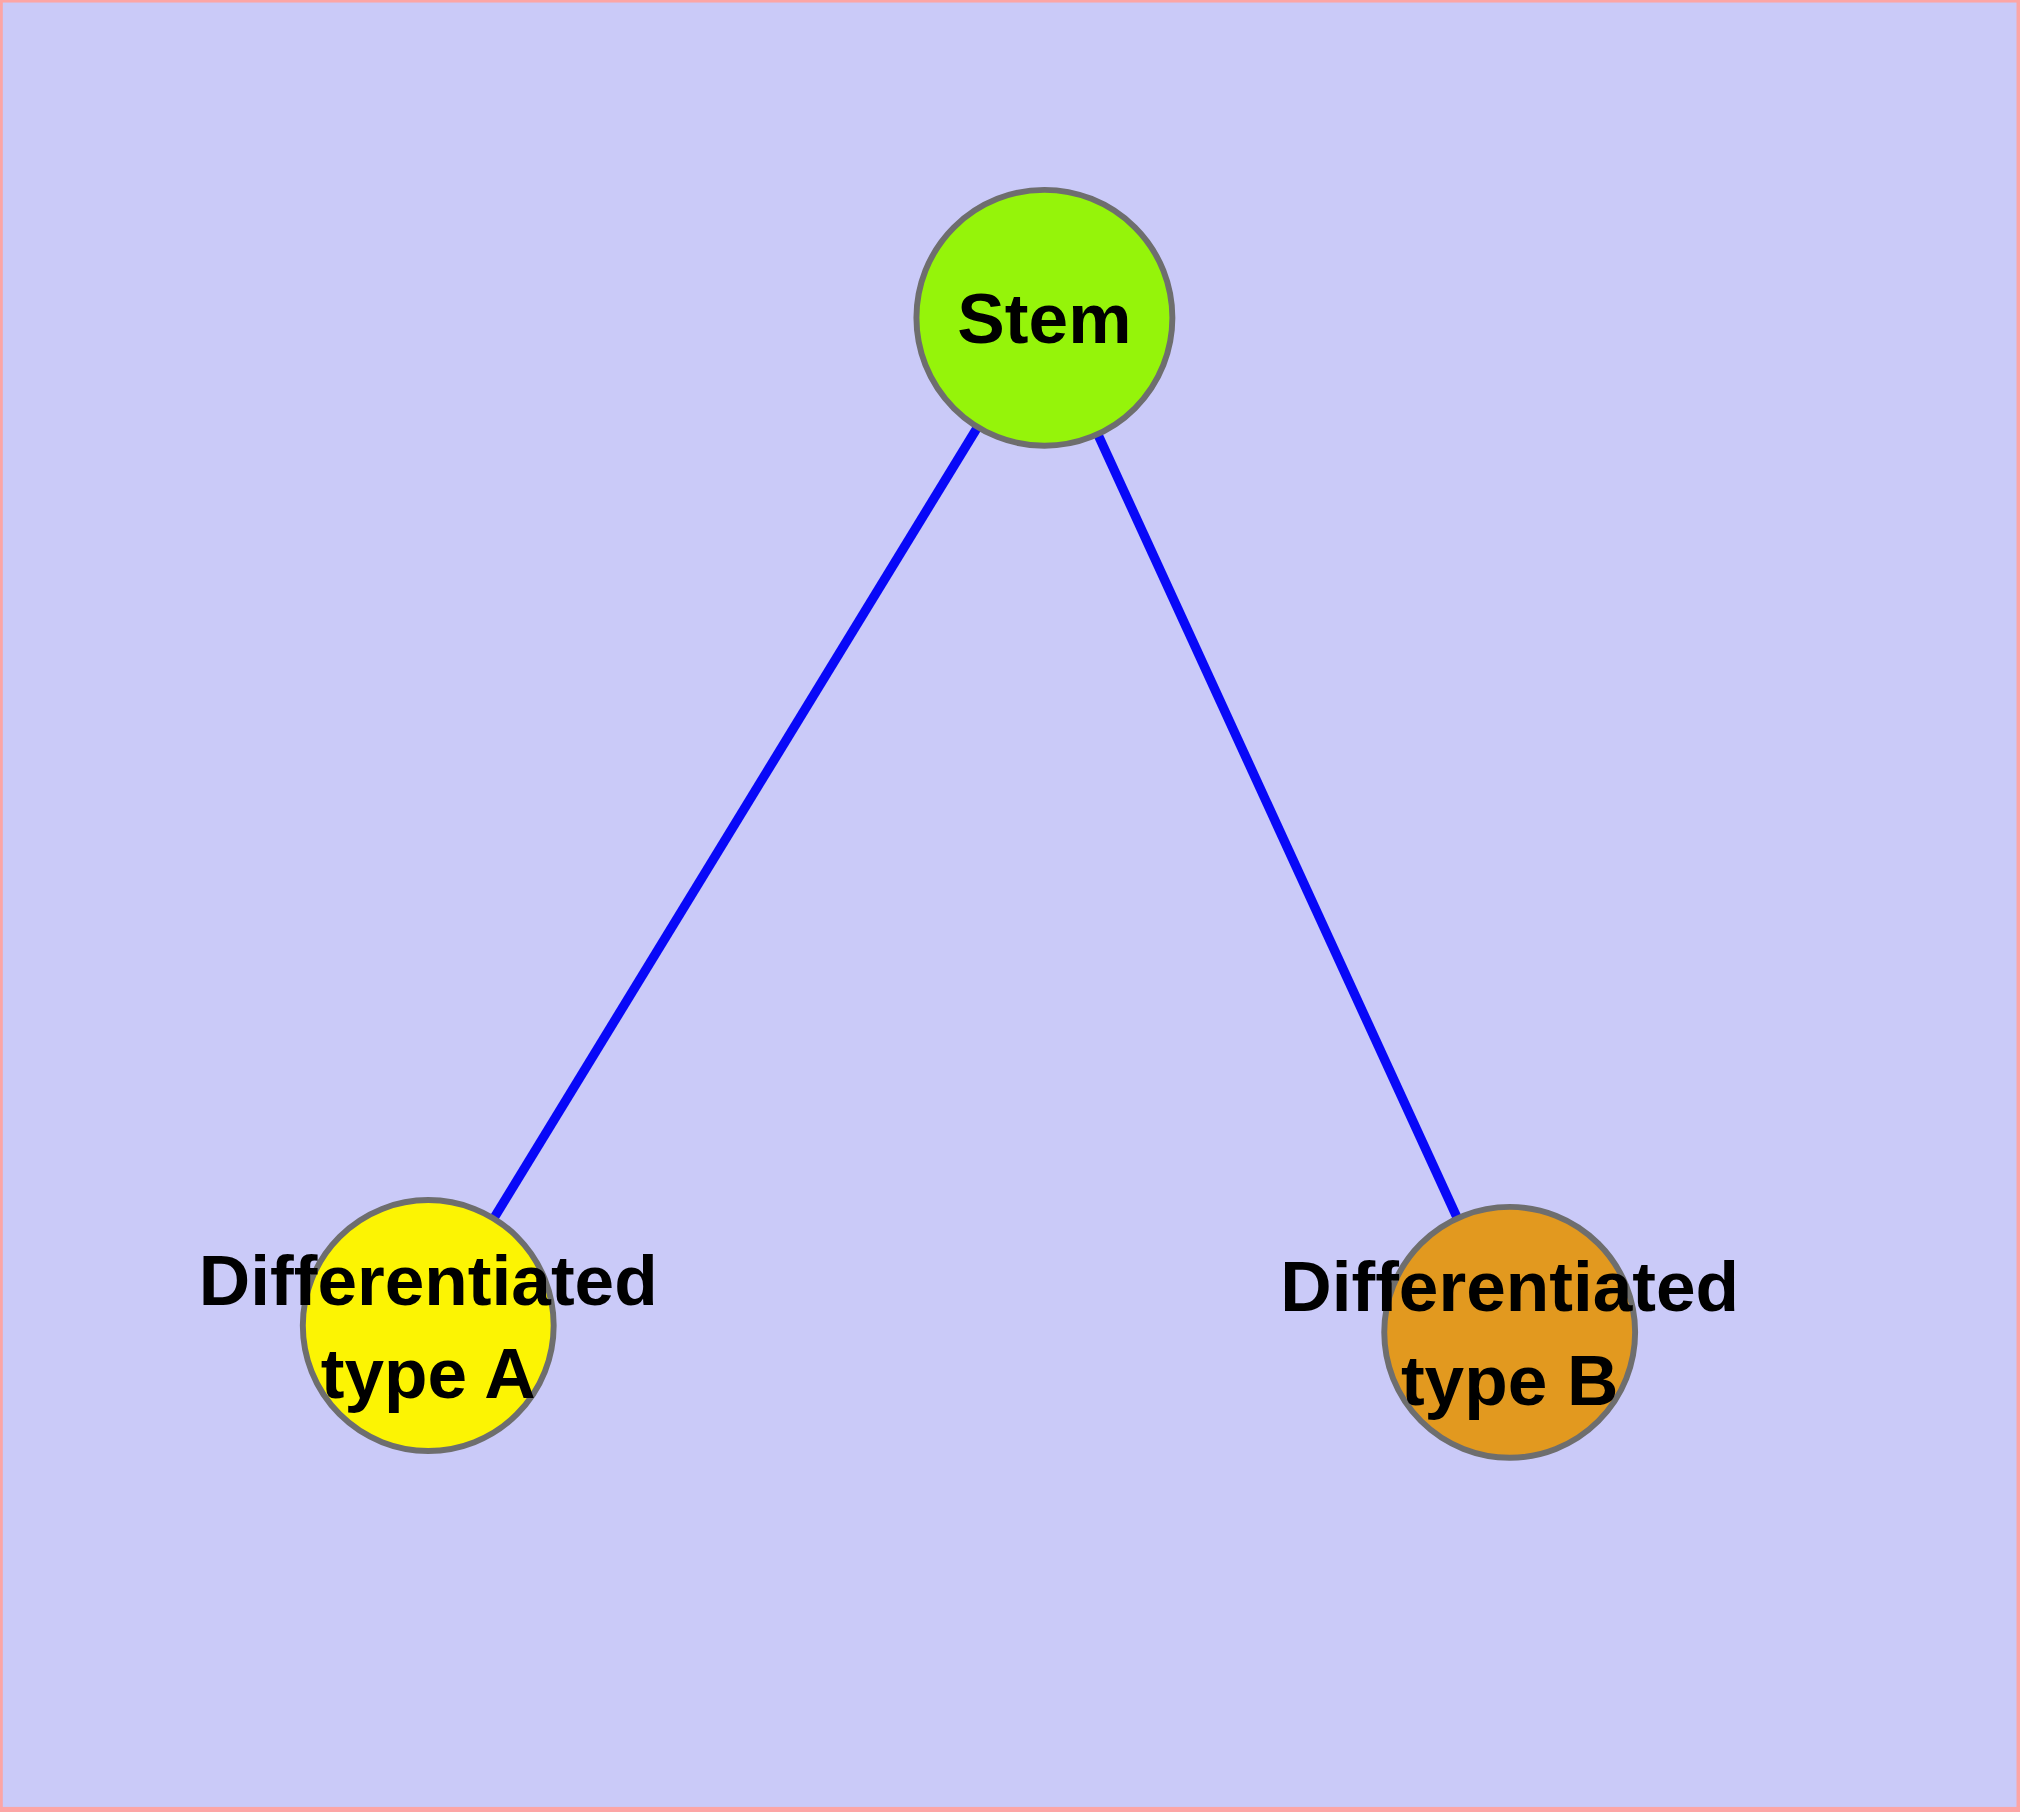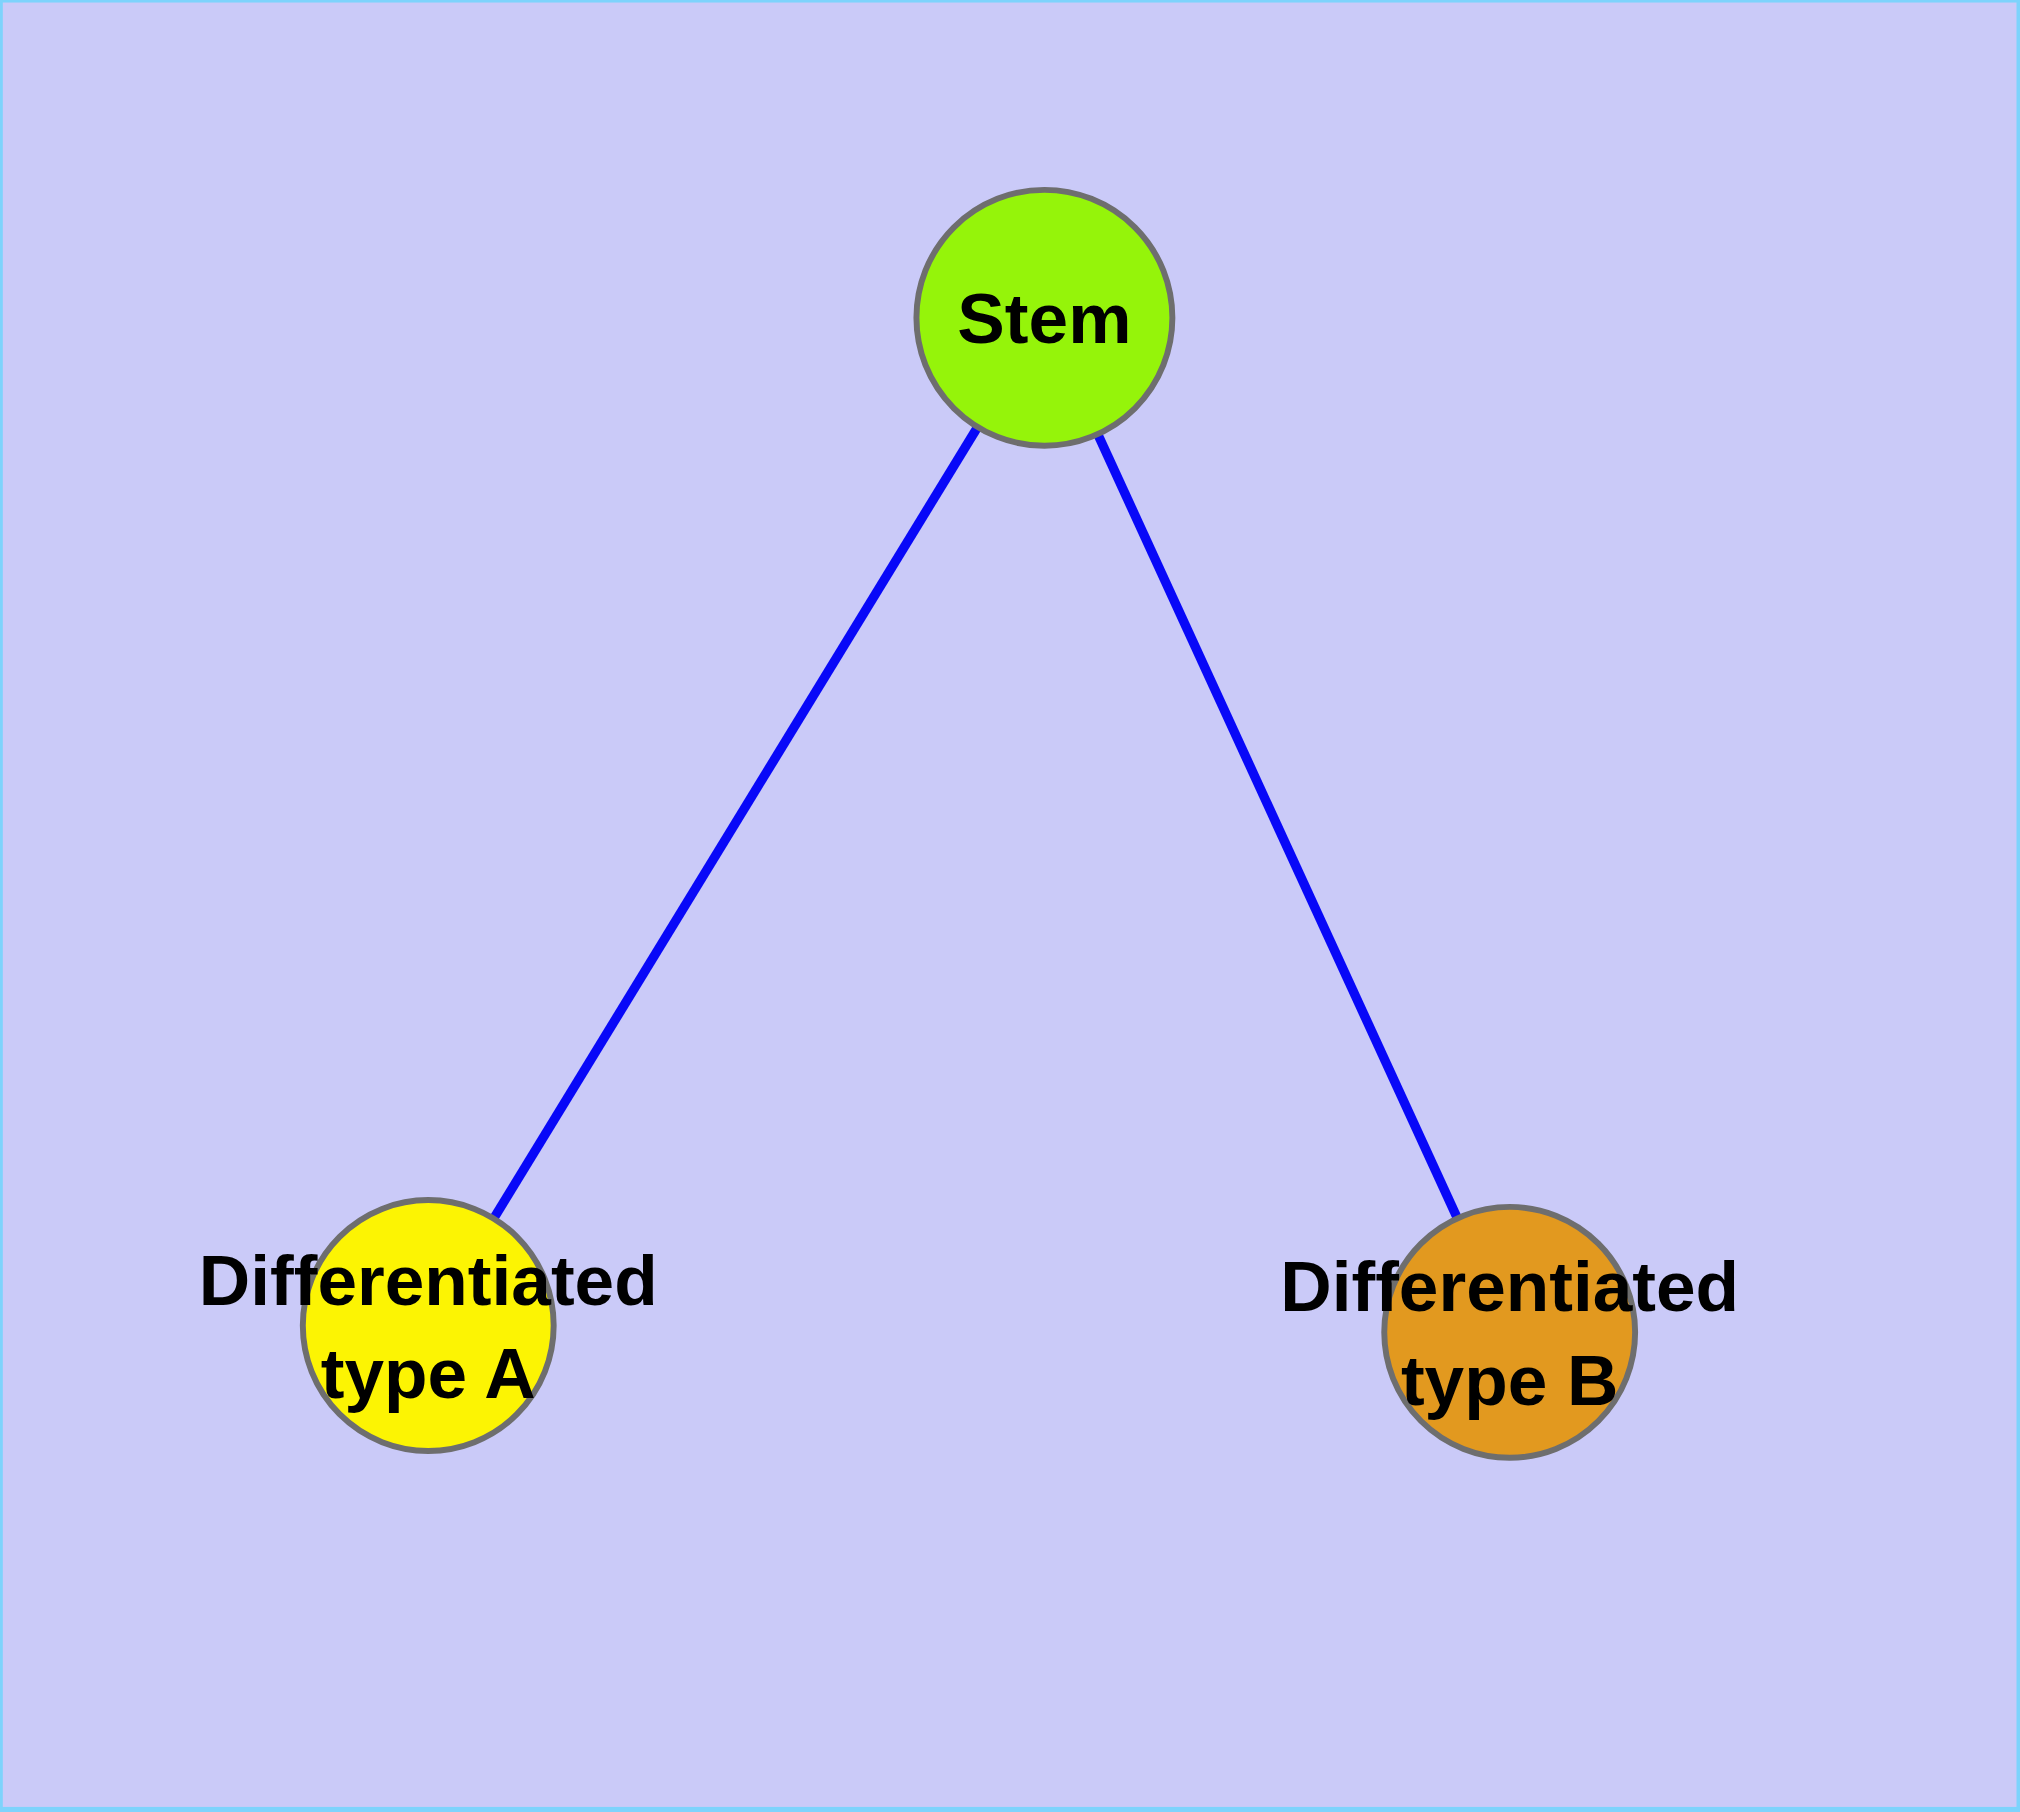--- a/index.html
+++ b/index.html
@@ -8,21 +8,21 @@
     width: 2021px;
     height: 1812px;
     overflow: hidden;
     background: #ffffff;
     font-family: "Liberation Sans", sans-serif;
   }
   .page {
     position: relative;
     width: 2021px;
     height: 1812px;
-    background: #7dd3fc;
+    background: #fca5a5;
   }
   svg.graph {
     position: absolute;
     left: 0;
     top: 0;
     width: 2021px;
     height: 1812px;
     display: block;
   }
   svg.graph text {

